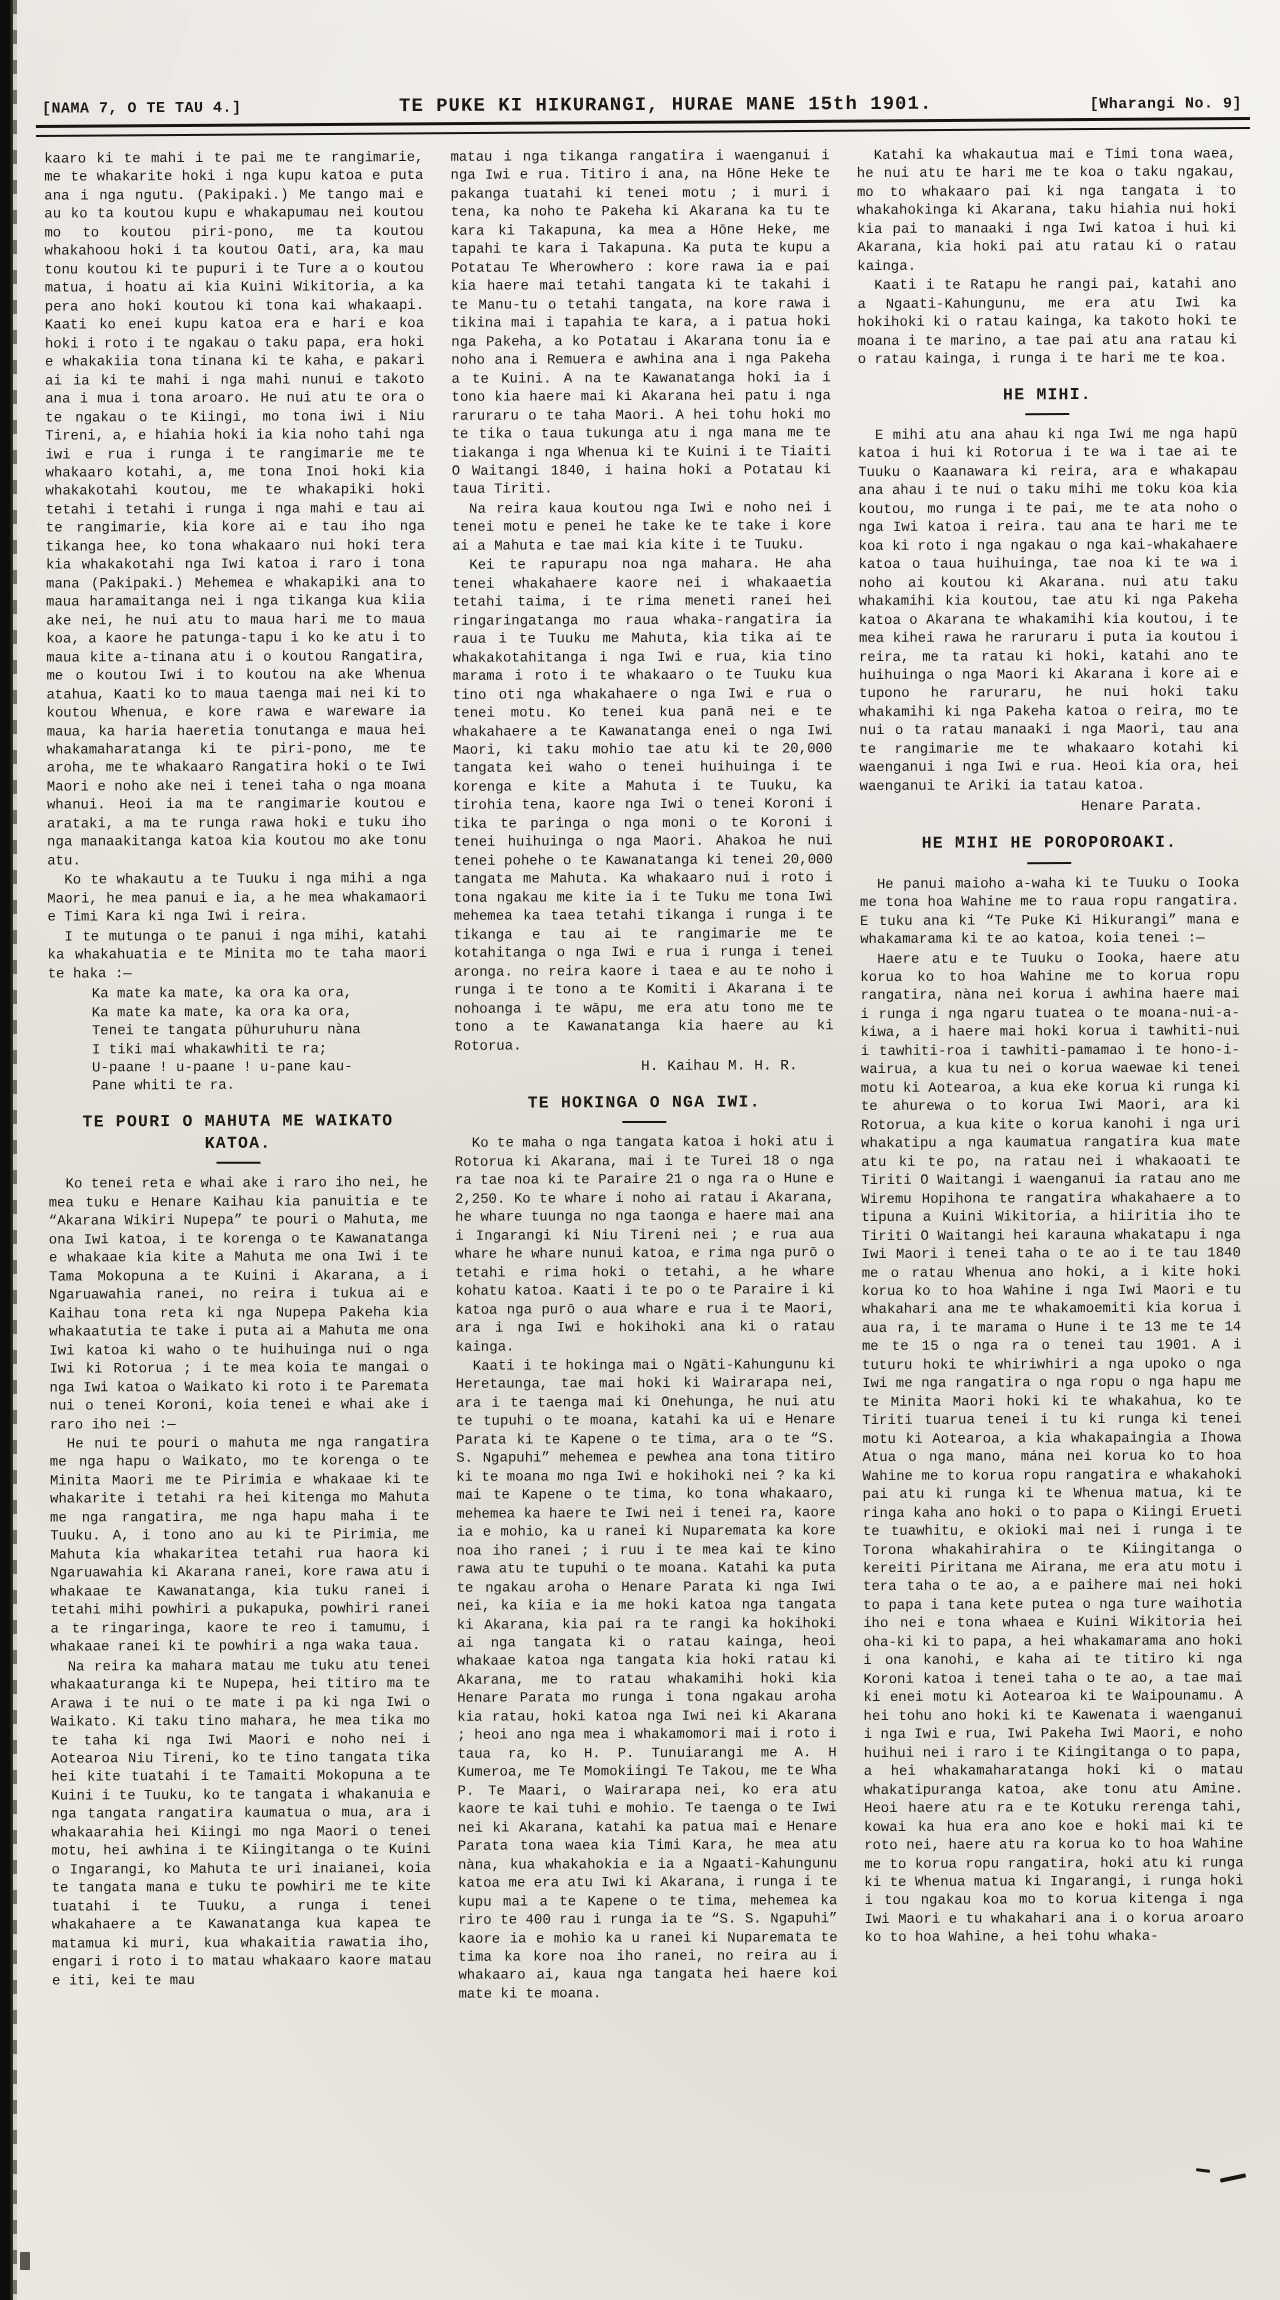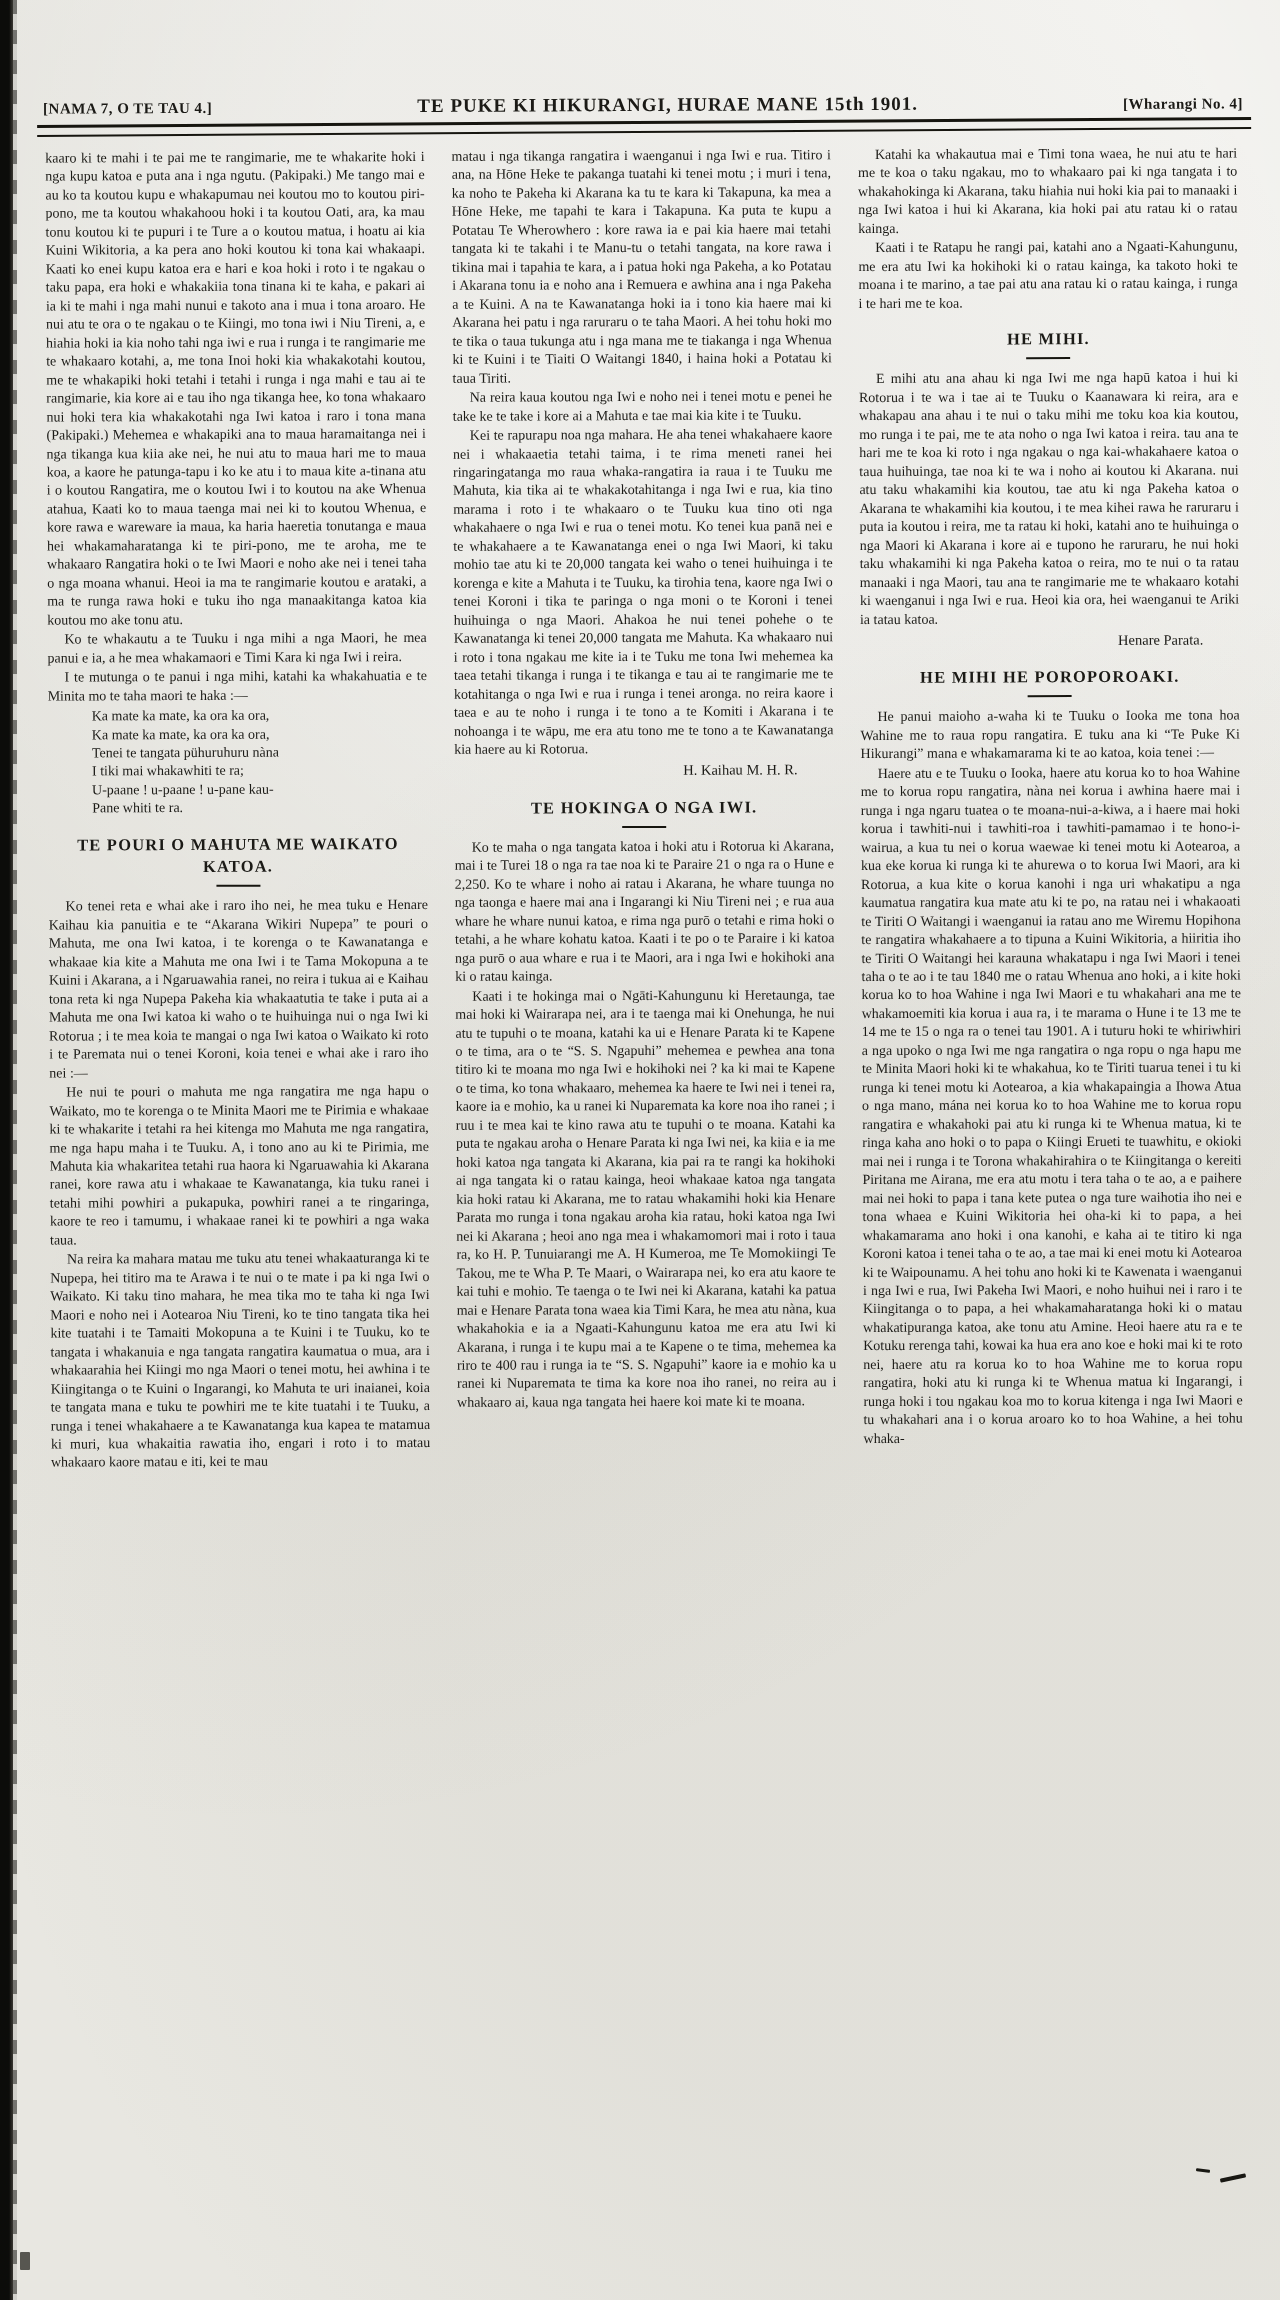--- a/index.html
+++ b/index.html
@@ -5,21 +5,21 @@
   html,body{margin:0;padding:0;background:#b8b6ae;}
   .page{
     position:relative;
     width:1280px;height:2300px;
     background:#e8e7e1;
     background-image:
       radial-gradient(circle at 20% 30%, rgba(120,115,100,0.05) 0 35%, transparent 60%),
       radial-gradient(circle at 80% 70%, rgba(120,115,100,0.06) 0 30%, transparent 55%),
       radial-gradient(circle at 60% 10%, rgba(255,255,255,0.5) 0 20%, transparent 50%);
     overflow:hidden;
-    font-family:Liberation Serif, serif;
+    font-family:Liberation Mono, monospace;
     color:#1b1a16;
   }
   .edge-strip{
     position:absolute;left:0;top:0;width:13px;height:100%;
     background:linear-gradient(90deg,#0c0c0a 0 70%,#3a3832 100%);
   }
   .edge-strip2{
     position:absolute;left:13px;top:0;width:4px;height:100%;
     background:repeating-linear-gradient(180deg,rgba(20,20,16,.55) 0 14px,rgba(20,20,16,.1) 14px 30px);
   }
@@ -65,21 +65,21 @@
 <body>
 
 <div class="page">
   <div class="edge-strip"></div>
   <div class="edge-strip2"></div>
 
   <div class="sheet">
     <div class="masthead">
       <span class="side">[NAMA 7,  O TE TAU 4.]</span>
       <span class="title">TE PUKE KI HIKURANGI, HURAE MANE 15th 1901.</span>
-      <span class="side">[Wharangi No. 4]</span>
+      <span class="side">[Wharangi No. 9]</span>
     </div>
     <div class="masthead-rule"></div>
 
     <div class="columns">
       <div class="col">
           <p class="para">kaaro ki te mahi i te pai me te rangimarie, me te whakarite hoki i nga kupu katoa e puta ana i nga ngutu. (Pakipaki.) Me tango mai e au ko ta koutou kupu e whakapumau nei koutou mo to koutou piri-pono, me ta koutou whakahoou hoki i ta koutou Oati, ara, ka mau tonu koutou ki te pupuri i te Ture a o koutou matua, i hoatu ai kia Kuini Wikitoria, a ka pera ano hoki koutou ki tona kai whakaapi. Kaati ko enei kupu katoa era e hari e koa hoki i roto i te ngakau o taku papa, era hoki e whakakiia tona tinana ki te kaha, e pakari ai ia ki te mahi i nga mahi nunui e takoto ana i mua i tona aroaro. He nui atu te ora o te ngakau o te Kiingi, mo tona iwi i Niu Tireni, a, e hiahia hoki ia kia noho tahi nga iwi e rua i runga i te rangimarie me te whakaaro kotahi, a, me tona Inoi hoki kia whakakotahi koutou, me te whakapiki hoki tetahi i tetahi i runga i nga mahi e tau ai te rangimarie, kia kore ai e tau iho nga tikanga hee, ko tona whakaaro nui hoki tera kia whakakotahi nga Iwi katoa i raro i tona mana (Pakipaki.) Mehemea e whakapiki ana to maua haramaitanga nei i nga tikanga kua kiia ake nei, he nui atu to maua hari me to maua koa, a kaore he patunga-tapu i ko ke atu i to maua kite a-tinana atu i o koutou Rangatira, me o koutou Iwi i to koutou na ake Whenua atahua, Kaati ko to maua taenga mai nei ki to koutou Whenua, e kore rawa e wareware ia maua, ka haria haeretia tonutanga e maua hei whakamaharatanga ki te piri-pono, me te aroha, me te whakaaro Rangatira hoki o te Iwi Maori e noho ake nei i tenei taha o nga moana whanui. Heoi ia ma te rangimarie koutou e arataki, a ma te runga rawa hoki e tuku iho nga manaakitanga katoa kia koutou mo ake tonu atu.</p>
           <p class="para indent">Ko te whakautu a te Tuuku i nga mihi a nga Maori, he mea panui e ia, a he mea whakamaori e Timi Kara ki nga Iwi i reira.</p>
           <p class="para indent">I te mutunga o te panui i nga mihi, katahi ka whakahuatia e te Minita mo te taha maori te haka :—</p>
           <div class="verse">
             <div>Ka mate ka mate, ka ora ka ora,</div>

